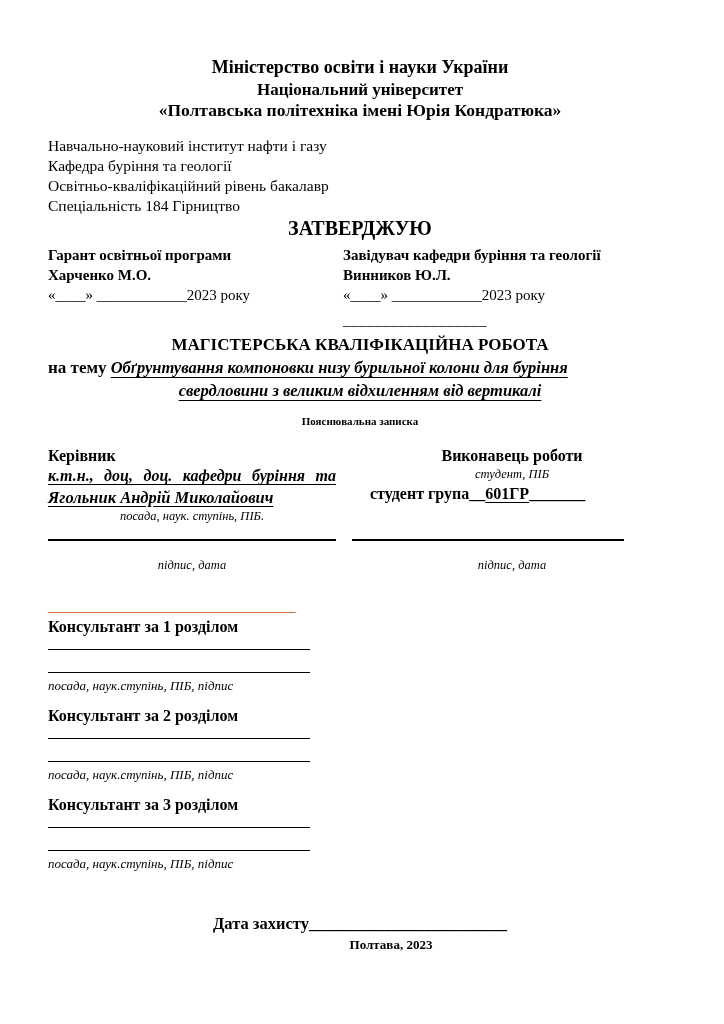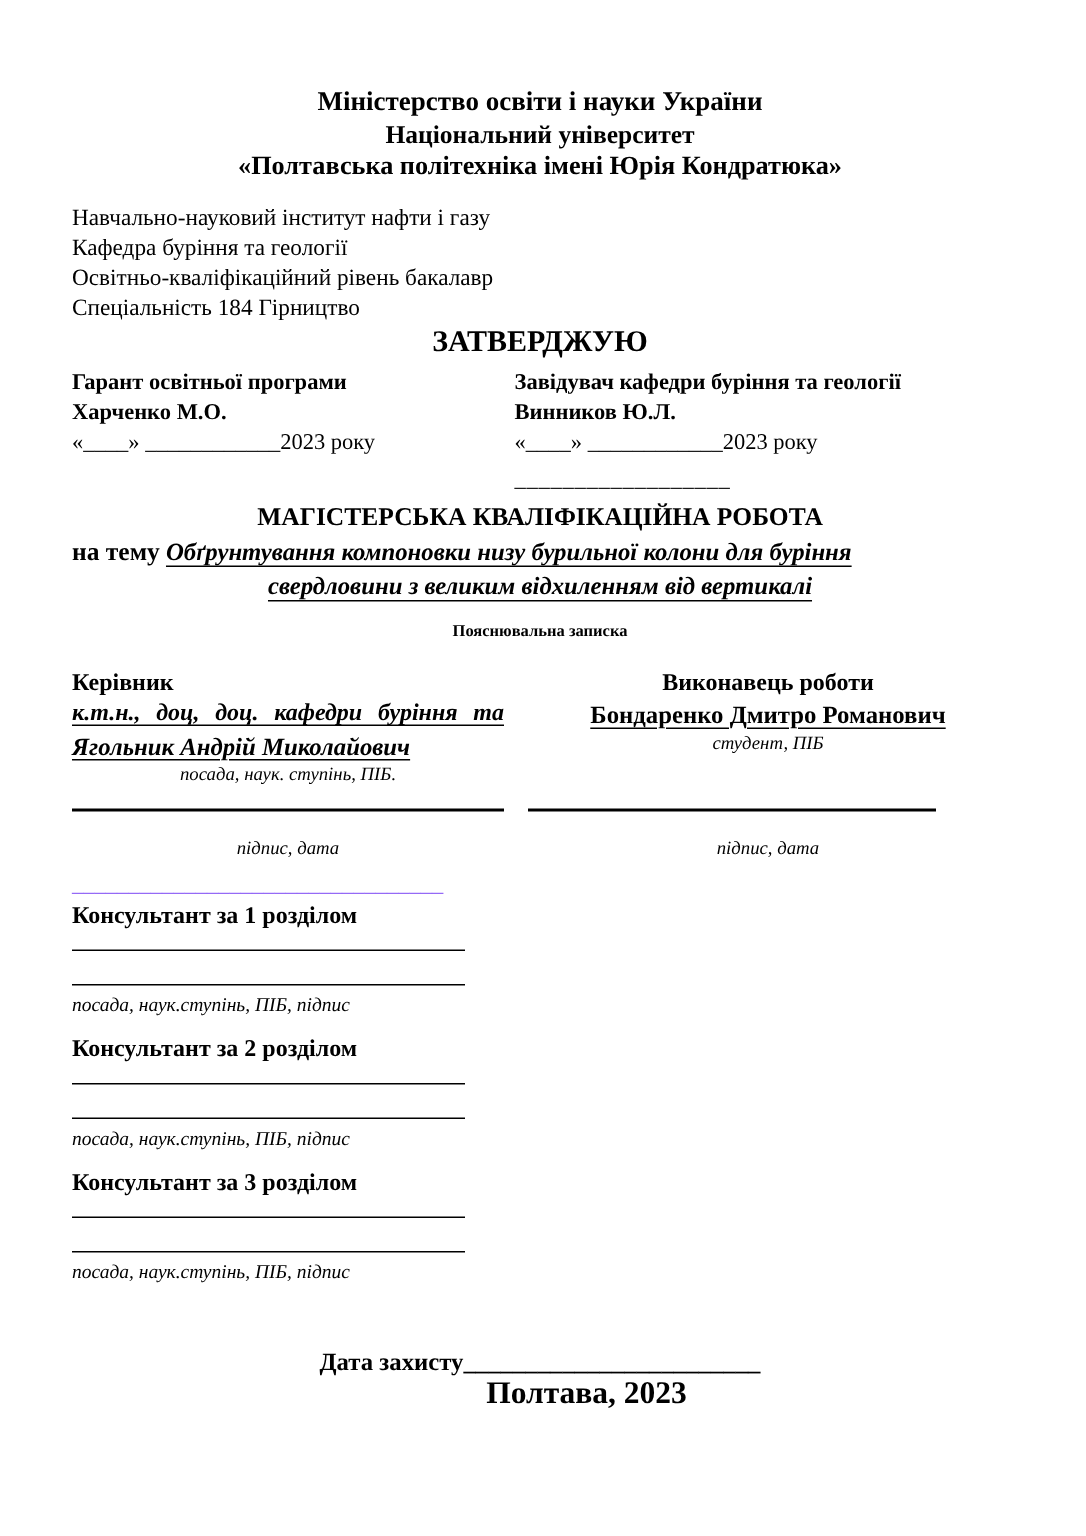--- a/index.html
+++ b/index.html
@@ -53,31 +53,31 @@
   .sup-name { font-size:16.5px; font-weight:bold; font-style:italic; line-height:21px; }
   .small-cap { font-size:12.5px; font-style:italic; text-align:center; line-height:16px; }
   .exec-name { font-size:16.5px; font-weight:bold; line-height:21px; text-align:center; }
   .group-line { font-size:16px; font-weight:bold; line-height:21px; margin-top:1px; padding-left:18px; }
   .sig-line { border-bottom:2px solid #000; margin-top:auto; }
   .sig-line-right { width:272px; }
   .sig-cap { font-size:12.5px; font-style:italic; text-align:center; line-height:17px; margin-top:16px; }
 
   
   .consultants { width:288px; }
-  .c-intro { font-size:15px; line-height:16px; margin-top:8px; color:#8b5cf6; }
+  .c-intro { font-size:15px; line-height:16px; margin-top:24px; color:#c2410c; }
   .c-title { font-size:16px; font-weight:bold; line-height:21px; margin-top:2px; }
   .c-line { width:262px; border-bottom:1.6px solid #000; height:1px; margin-top:22px; }
   .c-line.first { margin-top:12px; }
   .c-caption { font-size:13px; font-style:italic; line-height:17px; margin-top:4px; }
   .c-block { margin-top:11px; }
   .c-block.first { margin-top:0; }
 
   
   .footer { margin-top:41px; font-size:16.5px; font-weight:bold; line-height:21px; text-align:center; }
-  .footer-city { font-size:21px; font-weight:bold; line-height:21px; text-align:center; padding-left:62px; }
+  .footer-city { font-size:13px; font-weight:bold; line-height:21px; text-align:center; padding-left:62px; }
 </style>
 </head>
 <body>
 
 <div class="page">
   <div class="content">
 
     <div class="center">
       <div class="h-ministry">Міністерство освіти і науки України</div>
       <div class="h-univ1">Національний університет</div>
@@ -121,22 +121,24 @@
       <div class="sig-col-left">
         <div class="role-label">Керівник</div>
         <div class="pos-line pos-just u">к.т.н., доц, доц. кафедри буріння та</div>
         <div class="sup-name u">Ягольник Андрій Миколайович</div>
         <div class="small-cap">посада, наук. ступінь, ПІБ.</div>
         <div class="sig-line"></div>
         <div class="sig-cap">підпис, дата</div>
       </div>
       <div class="sig-col-right">
         <div class="role-label center">Виконавець роботи</div>
-        <div class="exec-name u">Бондаренко Дмитро Романович</div>
         <div class="small-cap">студент, ПІБ</div>
+        <div class="group-line">
+          <span>студент група</span><span>__</span><span class="u">601ГР</span><span>_______</span>
+        </div>
         <div class="sig-line sig-line-right"></div>
         <div class="sig-cap">підпис, дата</div>
       </div>
     </div>
 
     <div class="consultants">
       <div class="c-intro">_________________________________</div>
 
       <div class="c-block first">
         <div class="c-title">Консультант за 1 розділом</div>

